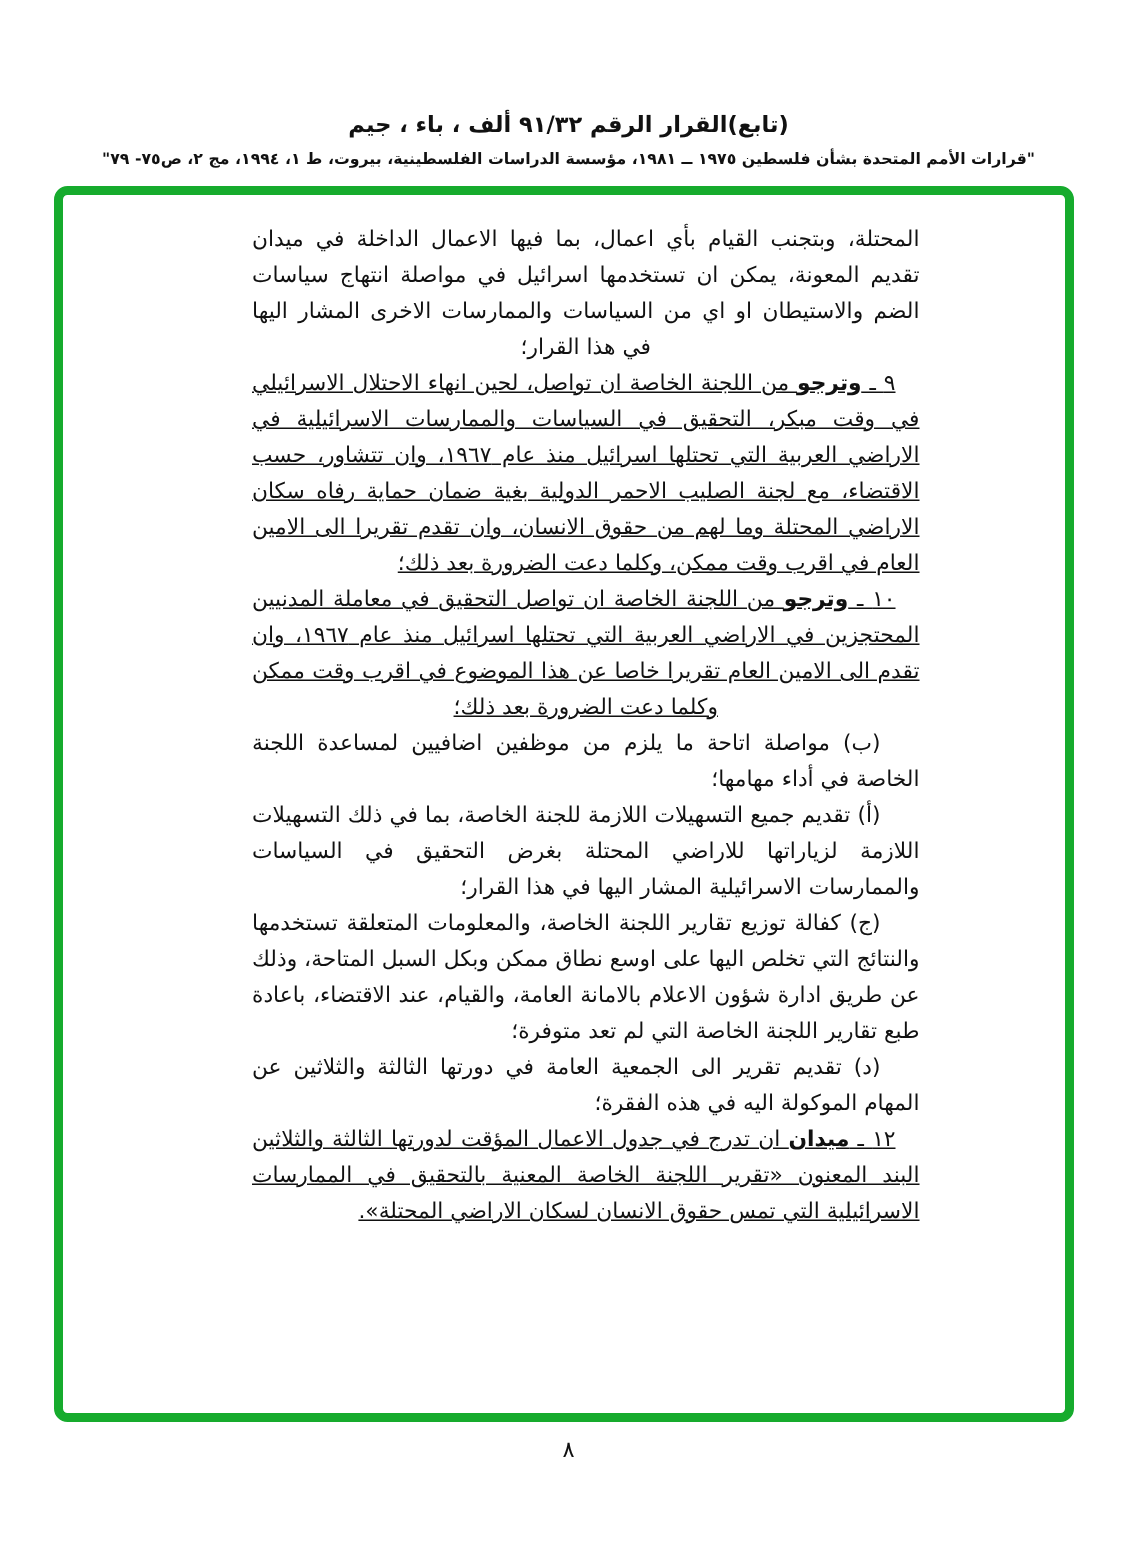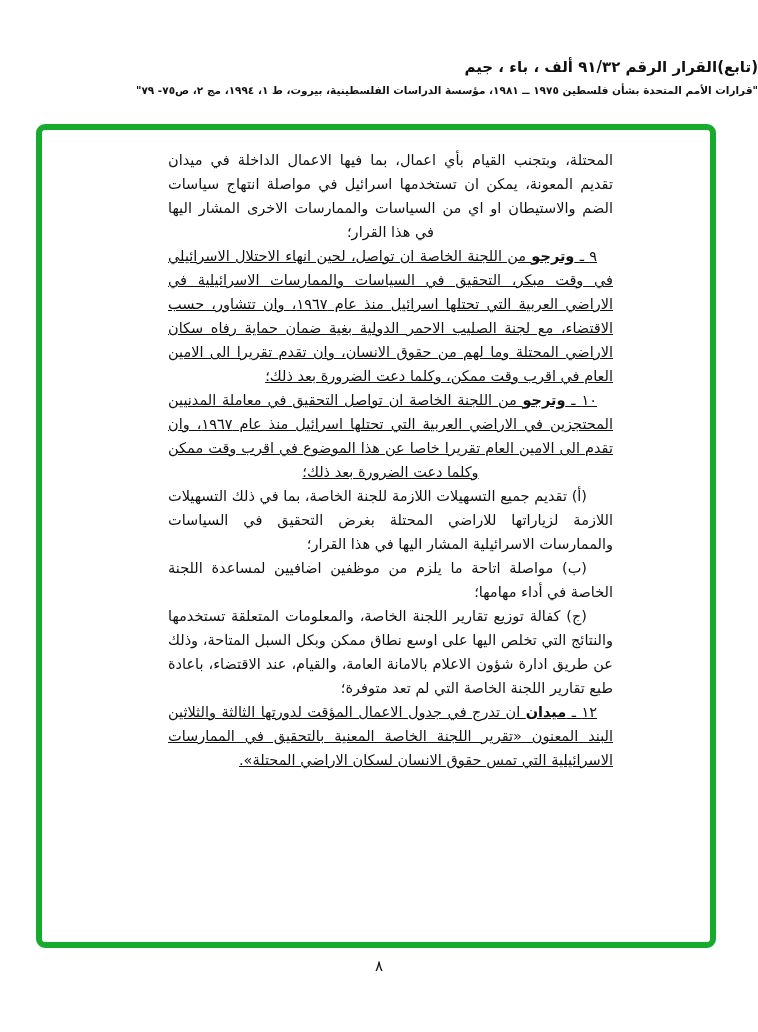--- a/index.html
+++ b/index.html
@@ -5,22 +5,22 @@
   html,body{margin:0;padding:0;}
   .page{
     position:relative;
     width:758px;height:1032px;
     background:#ffffff;
     color:#111;
     font-family:"DejaVu Sans",sans-serif;
     overflow:hidden;
   }
   .header{
-    position:absolute;top:58px;left:0;width:100%;
-    direction:rtl;
+    position:absolute;top:74px;left:0;width:100%;
+    text-align:center;direction:rtl;
   }
   .header .h1{font-weight:bold;font-size:15px;letter-spacing:0;}
   .header .h2{font-weight:bold;font-size:10.5px;margin-top:8px;}
   .frame{
     position:absolute;left:36px;top:124px;
     width:680px;height:824px;
     border:6px solid #16ab2d;
     border-radius:9px;
     box-sizing:border-box;
     background:transparent;
@@ -56,26 +56,27 @@
 
   <div class="text-block">
 
     <p class="cont p-center"><span class="prefix"></span><span class="lead"></span><span>المحتلة، وبتجنب القيام بأي اعمال، بما فيها الاعمال الداخلة في ميدان تقديم المعونة، يمكن ان تستخدمها اسرائيل في مواصلة انتهاج سياسات الضم والاستيطان او اي من السياسات والممارسات الاخرى المشار اليها في هذا القرار؛</span></p>
 
     <p class="num"><span class="prefix">٩ ـ </span><span class="lead">وترجو</span><span> من اللجنة الخاصة ان تواصل، لحين انهاء الاحتلال الاسرائيلي في وقت مبكر، التحقيق في السياسات والممارسات الاسرائيلية في الاراضي العربية التي تحتلها اسرائيل منذ عام ١٩٦٧، وان تتشاور، حسب الاقتضاء، مع لجنة الصليب الاحمر الدولية بغية ضمان حماية رفاه سكان الاراضي المحتلة وما لهم من حقوق الانسان، وان تقدم تقريرا الى الامين العام في اقرب وقت ممكن، وكلما دعت الضرورة بعد ذلك؛</span></p>
 
     <p class="num p-center"><span class="prefix">١٠ ـ </span><span class="lead">وترجو</span><span> من اللجنة الخاصة ان تواصل التحقيق في معاملة المدنيين المحتجزين في الاراضي العربية التي تحتلها اسرائيل منذ عام ١٩٦٧، وان تقدم الى الامين العام تقريرا خاصا عن هذا الموضوع في اقرب وقت ممكن وكلما دعت الضرورة بعد ذلك؛</span></p>
 
 
+    <p class="let"><span class="prefix">(ب) </span><span class="lead"></span><span>مواصلة اتاحة ما يلزم من موظفين اضافيين لمساعدة اللجنة الخاصة في أداء مهامها؛</span></p>
+
     <p class="let"><span class="prefix">(أ) </span><span class="lead"></span><span>تقديم جميع التسهيلات اللازمة للجنة الخاصة، بما في ذلك التسهيلات اللازمة لزياراتها للاراضي المحتلة بغرض التحقيق في السياسات والممارسات الاسرائيلية المشار اليها في هذا القرار؛</span></p>
-
-    <p class="let"><span class="prefix">(ب) </span><span class="lead"></span><span>مواصلة اتاحة ما يلزم من موظفين اضافيين لمساعدة اللجنة الخاصة في أداء مهامها؛</span></p>
 
     <p class="let"><span class="prefix">(ج) </span><span class="lead"></span><span>كفالة توزيع تقارير اللجنة الخاصة، والمعلومات المتعلقة تستخدمها والنتائج التي تخلص اليها على اوسع نطاق ممكن وبكل السبل المتاحة، وذلك عن طريق ادارة شؤون الاعلام بالامانة العامة، والقيام، عند الاقتضاء، باعادة طبع تقارير اللجنة الخاصة التي لم تعد متوفرة؛</span></p>
 
+    <p class="let"><span class="prefix">(د) </span><span class="lead"></span><span>تقديم تقرير الى الجمعية العامة في دورتها الثالثة والثلاثين عن المهام الموكولة اليه في هذه الفقرة؛</span></p>
 
     <p class="num"><span class="prefix">١٢ ـ </span><span class="lead">ميدان</span><span> ان تدرج في جدول الاعمال المؤقت لدورتها الثالثة والثلاثين البند المعنون «تقرير اللجنة الخاصة المعنية بالتحقيق في الممارسات الاسرائيلية التي تمس حقوق الانسان لسكان الاراضي المحتلة».</span></p>
 
   </div>
 
   <div class="page-number">٨</div>
 
 </div>
 
 </body></html>

